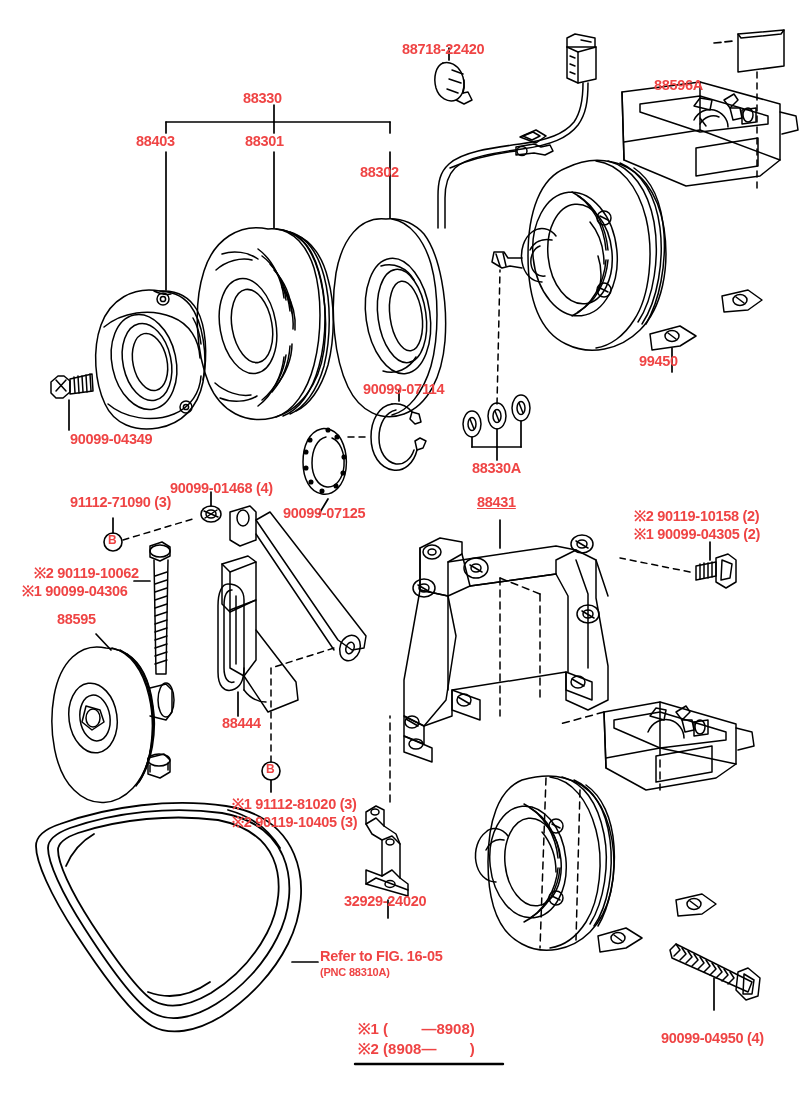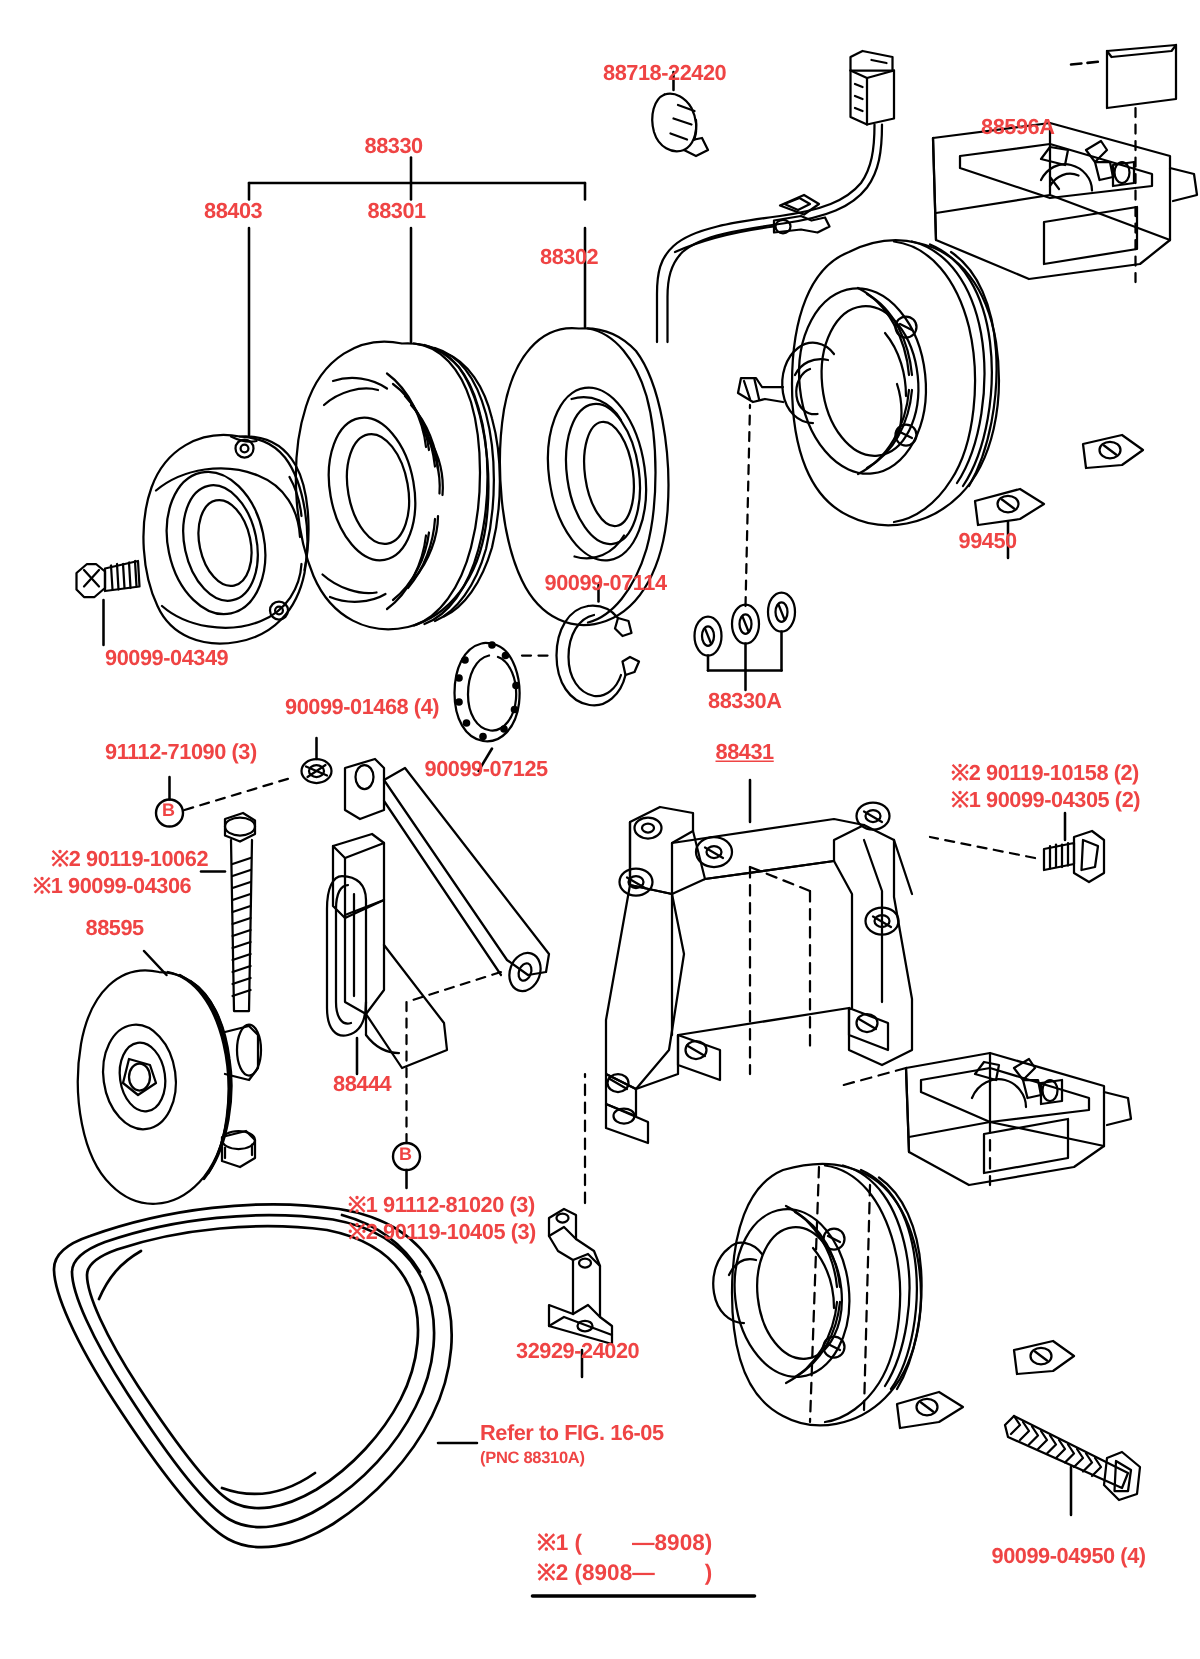--- a/index.html
+++ b/index.html
@@ -607,21 +607,21 @@
   <div class="lbl" style="left:639px; top:353px;">99450</div>
 
   <div class="lbl" style="left:22px; top:431px;margin-left:48px;">90099-04349</div>
 
   <div class="lbl" style="left:363px; top:381px;">90099-07114</div>
 
   <div class="lbl" style="left:472px; top:460px;">88330A</div>
 
   <div class="lbl" style="left:283px; top:505px;">90099-07125</div>
 
-  <div class="lbl" style="left:170px; top:464px;margin-left:20px;">90099-01468 (4)</div>
+  <div class="lbl" style="left:170px; top:480px;">90099-01468 (4)</div>
 
   <div class="lbl" style="left:70px; top:494px;">91112-71090 (3)</div>
 
   <div class="lbl two" style="left:22px; top:565px;margin-left:12px;">※2 90119-10062</div>
   <div class="lbl two" style="left:22px; top:583px;">※1 90099-04306</div>
 
   <div class="lbl" style="left:57px; top:611px;">88595</div>
 
   <div class="lbl" style="left:222px; top:715px;">88444</div>
 

